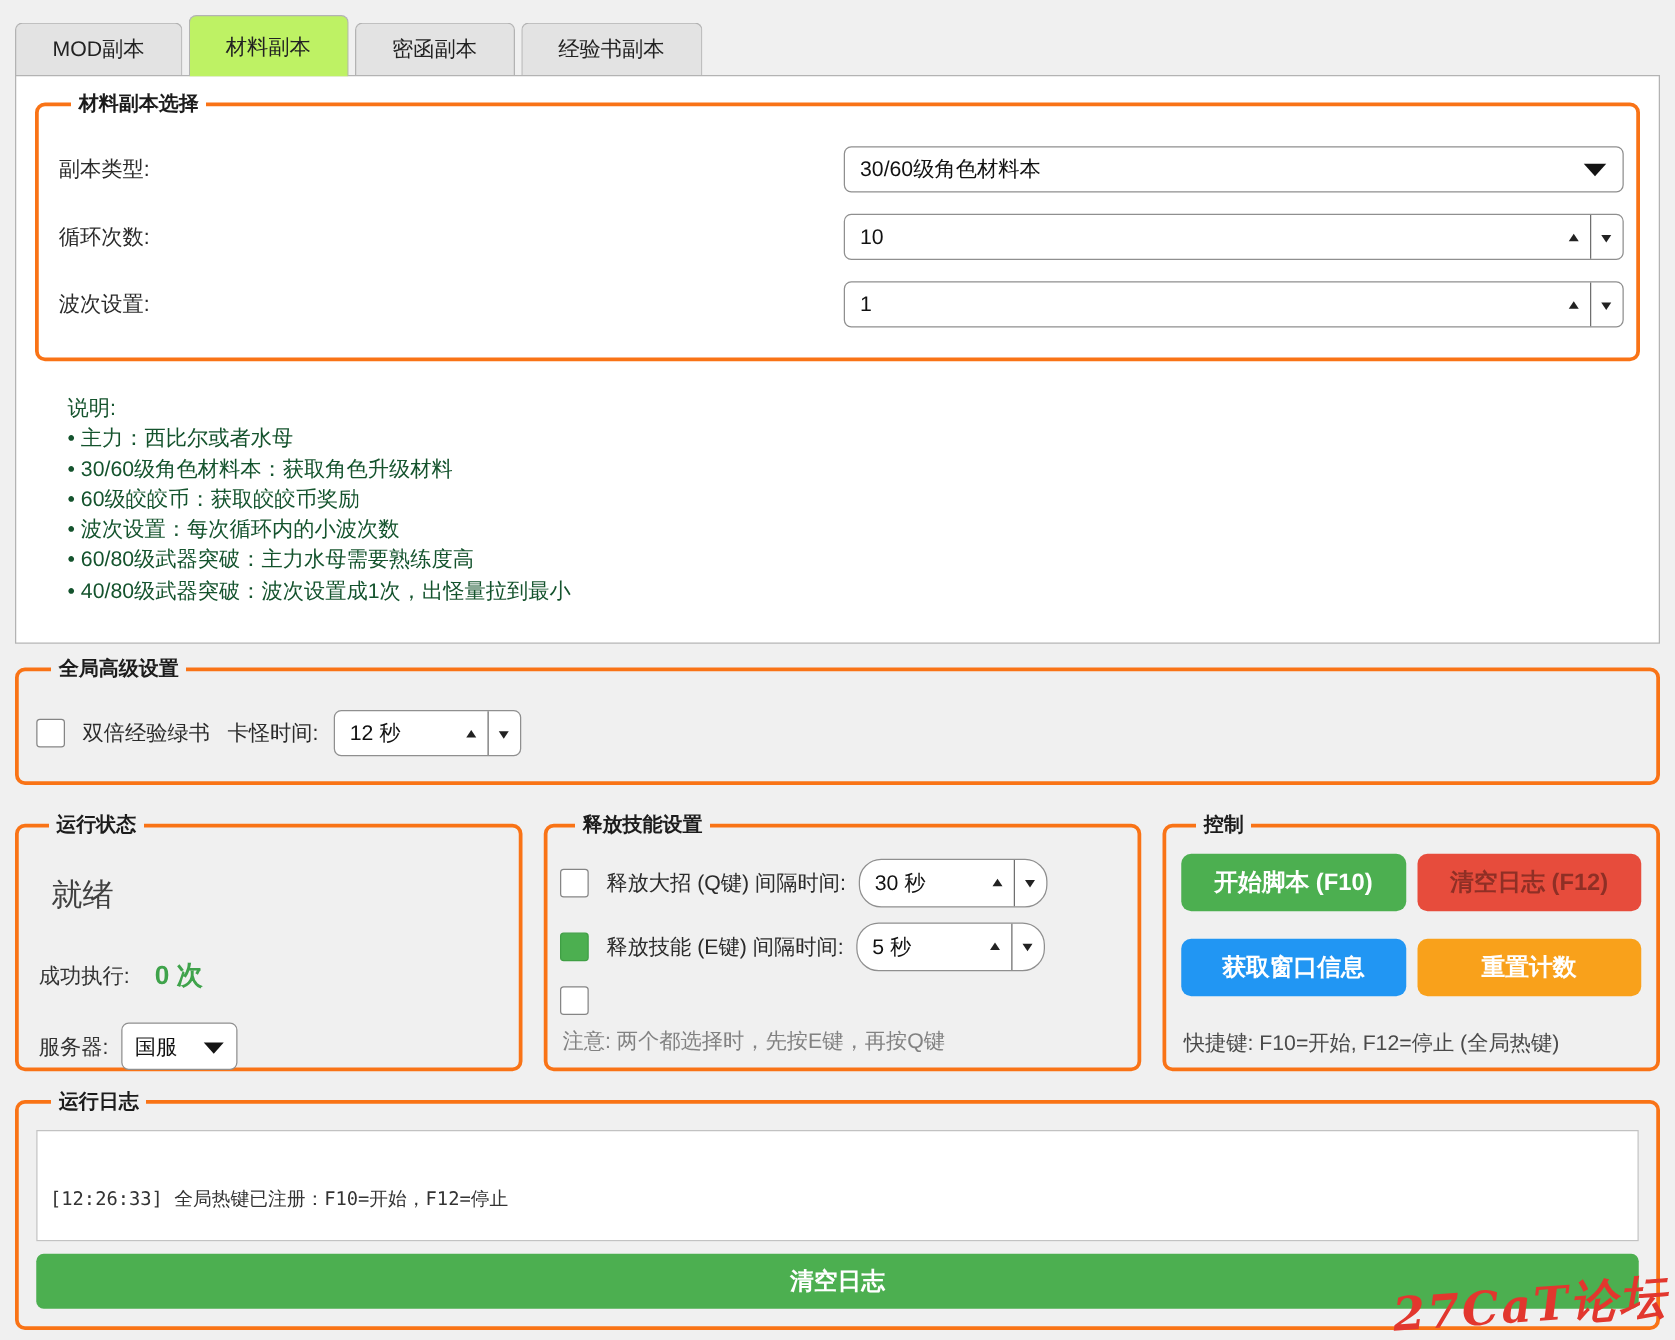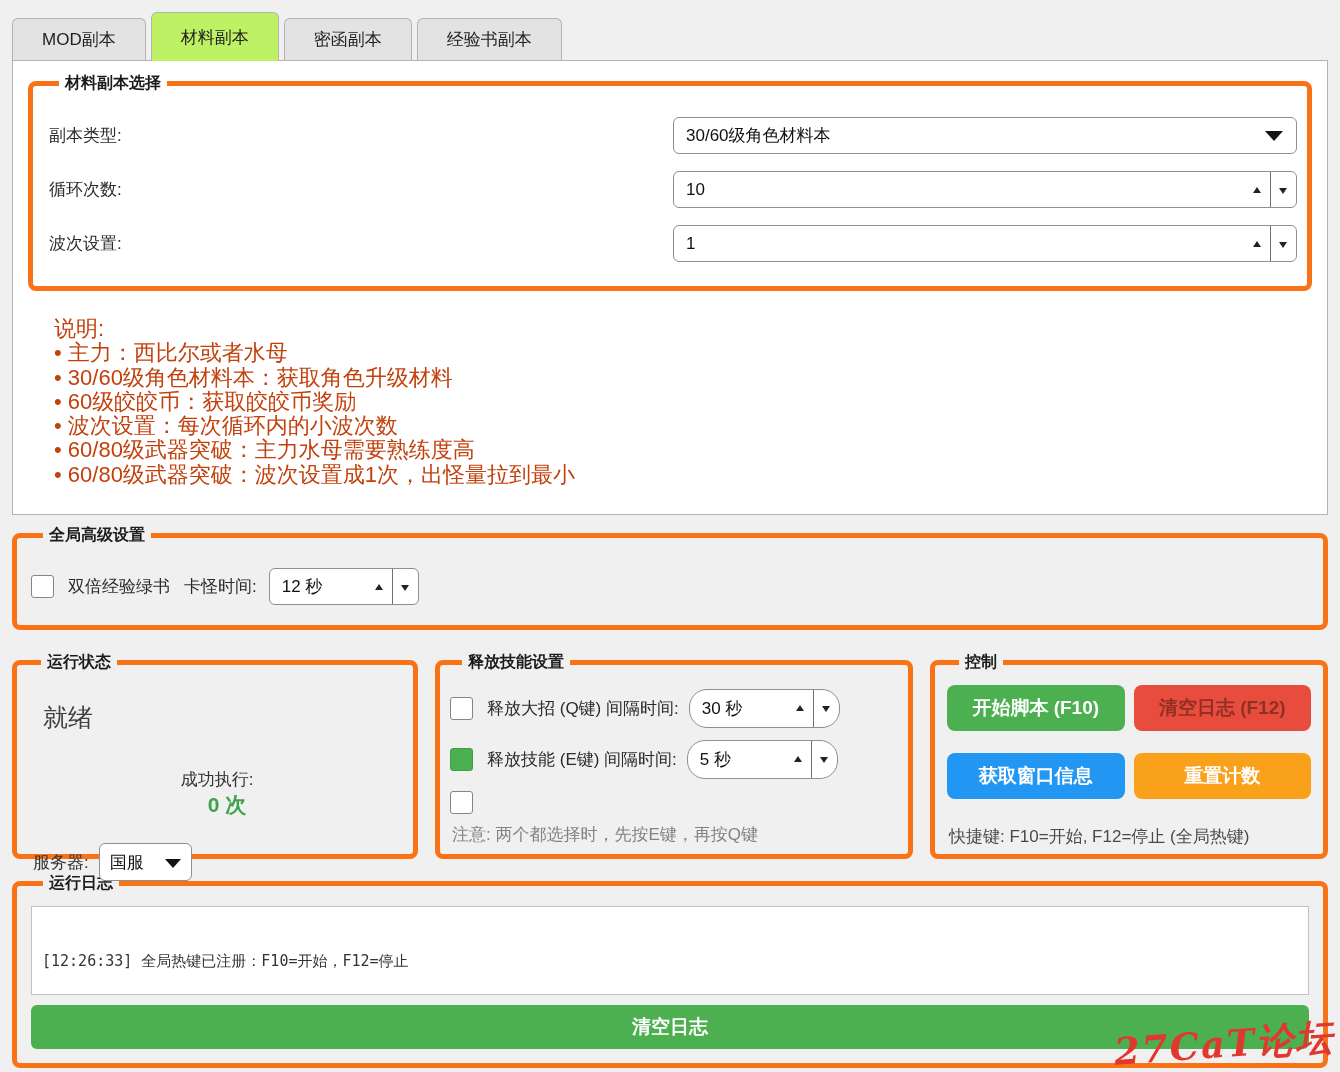--- a/index.html
+++ b/index.html
@@ -20,59 +20,59 @@
     font-size:17px; margin-right:5px; color:#222; cursor:default; white-space:nowrap;
   }
   .tab.active { background:#bef264; height:49px; line-height:49px; margin-bottom:-1px; z-index:4; }
 
   
   .panel {
     margin:0 12px; background:#fff; border:1px solid #b3b3b3;
     height:455px; padding:12px 15px 0 15px; position:relative; z-index:2;
   }
 
-  fieldset { border:5px solid #f97316; border-radius:8px; }
+  fieldset { border:3px solid #f97316; border-radius:8px; }
   legend { font-weight:bold; font-size:16px; color:#1c1c1c; padding:0 6px; margin-left:12px; }
 
   .fs-material { padding:6px 10px 24px 14px; }
   .form-row { display:flex; align-items:center; justify-content:space-between; margin-top:17px; }
   .form-row .flabel { font-size:17px; color:#2b2b2b; padding-left:2px; }
 
   .combo, .spin {
     position:relative; width:624px; height:37px; background:#fff;
     border:1px solid #8f8f8f; border-radius:6px; display:flex; align-items:center;
     padding-left:12px; font-size:17px; color:#111;
   }
   .arrow-lg { position:absolute; right:13px; top:13px; width:0; height:0;
     border-left:9px solid transparent; border-right:9px solid transparent; border-top:10px solid #141414; }
   .spin .divider { position:absolute; right:25px; top:0; bottom:0; width:1px; background:#6f6f6f; }
   .tri-up { position:absolute; right:35px; top:15px; width:0; height:0;
     border-left:4px solid transparent; border-right:4px solid transparent; border-bottom:6px solid #222; }
   .tri-down { position:absolute; right:9px; top:16px; width:0; height:0;
     border-left:4px solid transparent; border-right:4px solid transparent; border-top:6px solid #222; }
 
-  .desc { margin:26px 0 0 26px; font-size:22px; color:#c2410c; line-height:24.3px; }
+  .desc { margin:26px 0 0 26px; font-size:17px; color:#14532d; line-height:24.3px; }
 
   
   .fs-global { margin:10px 12px 0; padding:8px 14px 20px; }
   .inline-row { display:flex; align-items:center; }
   .checkbox { width:23px; height:23px; background:#fff; border:1px solid #858585; border-radius:3px; flex:0 0 auto; }
   .checkbox.checked { background:#4caf50; border-color:#3f9f44; }
   .fs-global .inline-row { margin-top:14px; }
   .fs-global .flabel { font-size:17px; color:#2b2b2b; margin-left:14px; }
   .spin.small { width:150px; margin-left:12px; }
 
   
   .midrow { display:flex; margin:22px 12px 0; gap:17px; }
   .fs-status { width:406px; height:207px; padding:4px 12px; }
   .fs-skills { width:478px; height:207px; padding:4px 10px 0 10px; }
   .fs-control { flex:1; height:207px; padding:4px 12px; }
 
   .status-text { font-size:25px; color:#404040; font-weight:500; margin:24px 0 0 14px; }
-  .success-row { display:flex; align-items:center; margin:34px 0 0 4px; font-size:17px;flex-direction:column; }
+  .success-row { display:flex; align-items:center; margin:34px 0 0 4px; font-size:17px; }
   .success-value { color:#3fa34b; font-weight:bold; font-size:21px; margin-left:20px; }
   .server-row { display:flex; align-items:center; margin:24px 0 0 4px; font-size:17px; }
   .combo.server { width:93px; height:38px; margin-left:10px; padding-left:10px; }
   .combo.server .arrow-md { position:absolute; right:10px; top:15px; width:0; height:0;
     border-left:8px solid transparent; border-right:8px solid transparent; border-top:9px solid #141414; }
 
   .skill-row { display:flex; align-items:center; margin-top:12px; }
   .skill-row .flabel { font-size:17px; color:#2b2b2b; margin:0 10px 0 14px; white-space:nowrap; }
   .spin.skill { width:151px; height:39px;border-radius:18px; }
   .skill-note { font-size:17px; color:#828282; margin:9px 0 0 2px; }
@@ -144,21 +144,21 @@
     </div>
   </fieldset>
 
   <div class="desc">
     <div>说明:</div>
     <div>• 主力：西比尔或者水母</div>
     <div>• 30/60级角色材料本：获取角色升级材料</div>
     <div>• 60级皎皎币：获取皎皎币奖励</div>
     <div>• 波次设置：每次循环内的小波次数</div>
     <div>• 60/80级武器突破：主力水母需要熟练度高</div>
-    <div>• 60/80级武器突破：波次设置成1次，出怪量拉到最小</div>
+    <div>• 40/80级武器突破：波次设置成1次，出怪量拉到最小</div>
   </div>
 </div>
 
 <fieldset class="fs-global">
   <legend>全局高级设置</legend>
   <div class="inline-row">
     <div class="checkbox"></div>
     <span class="flabel">双倍经验绿书</span>
     <span class="flabel">卡怪时间:</span>
     <div class="spin small">

